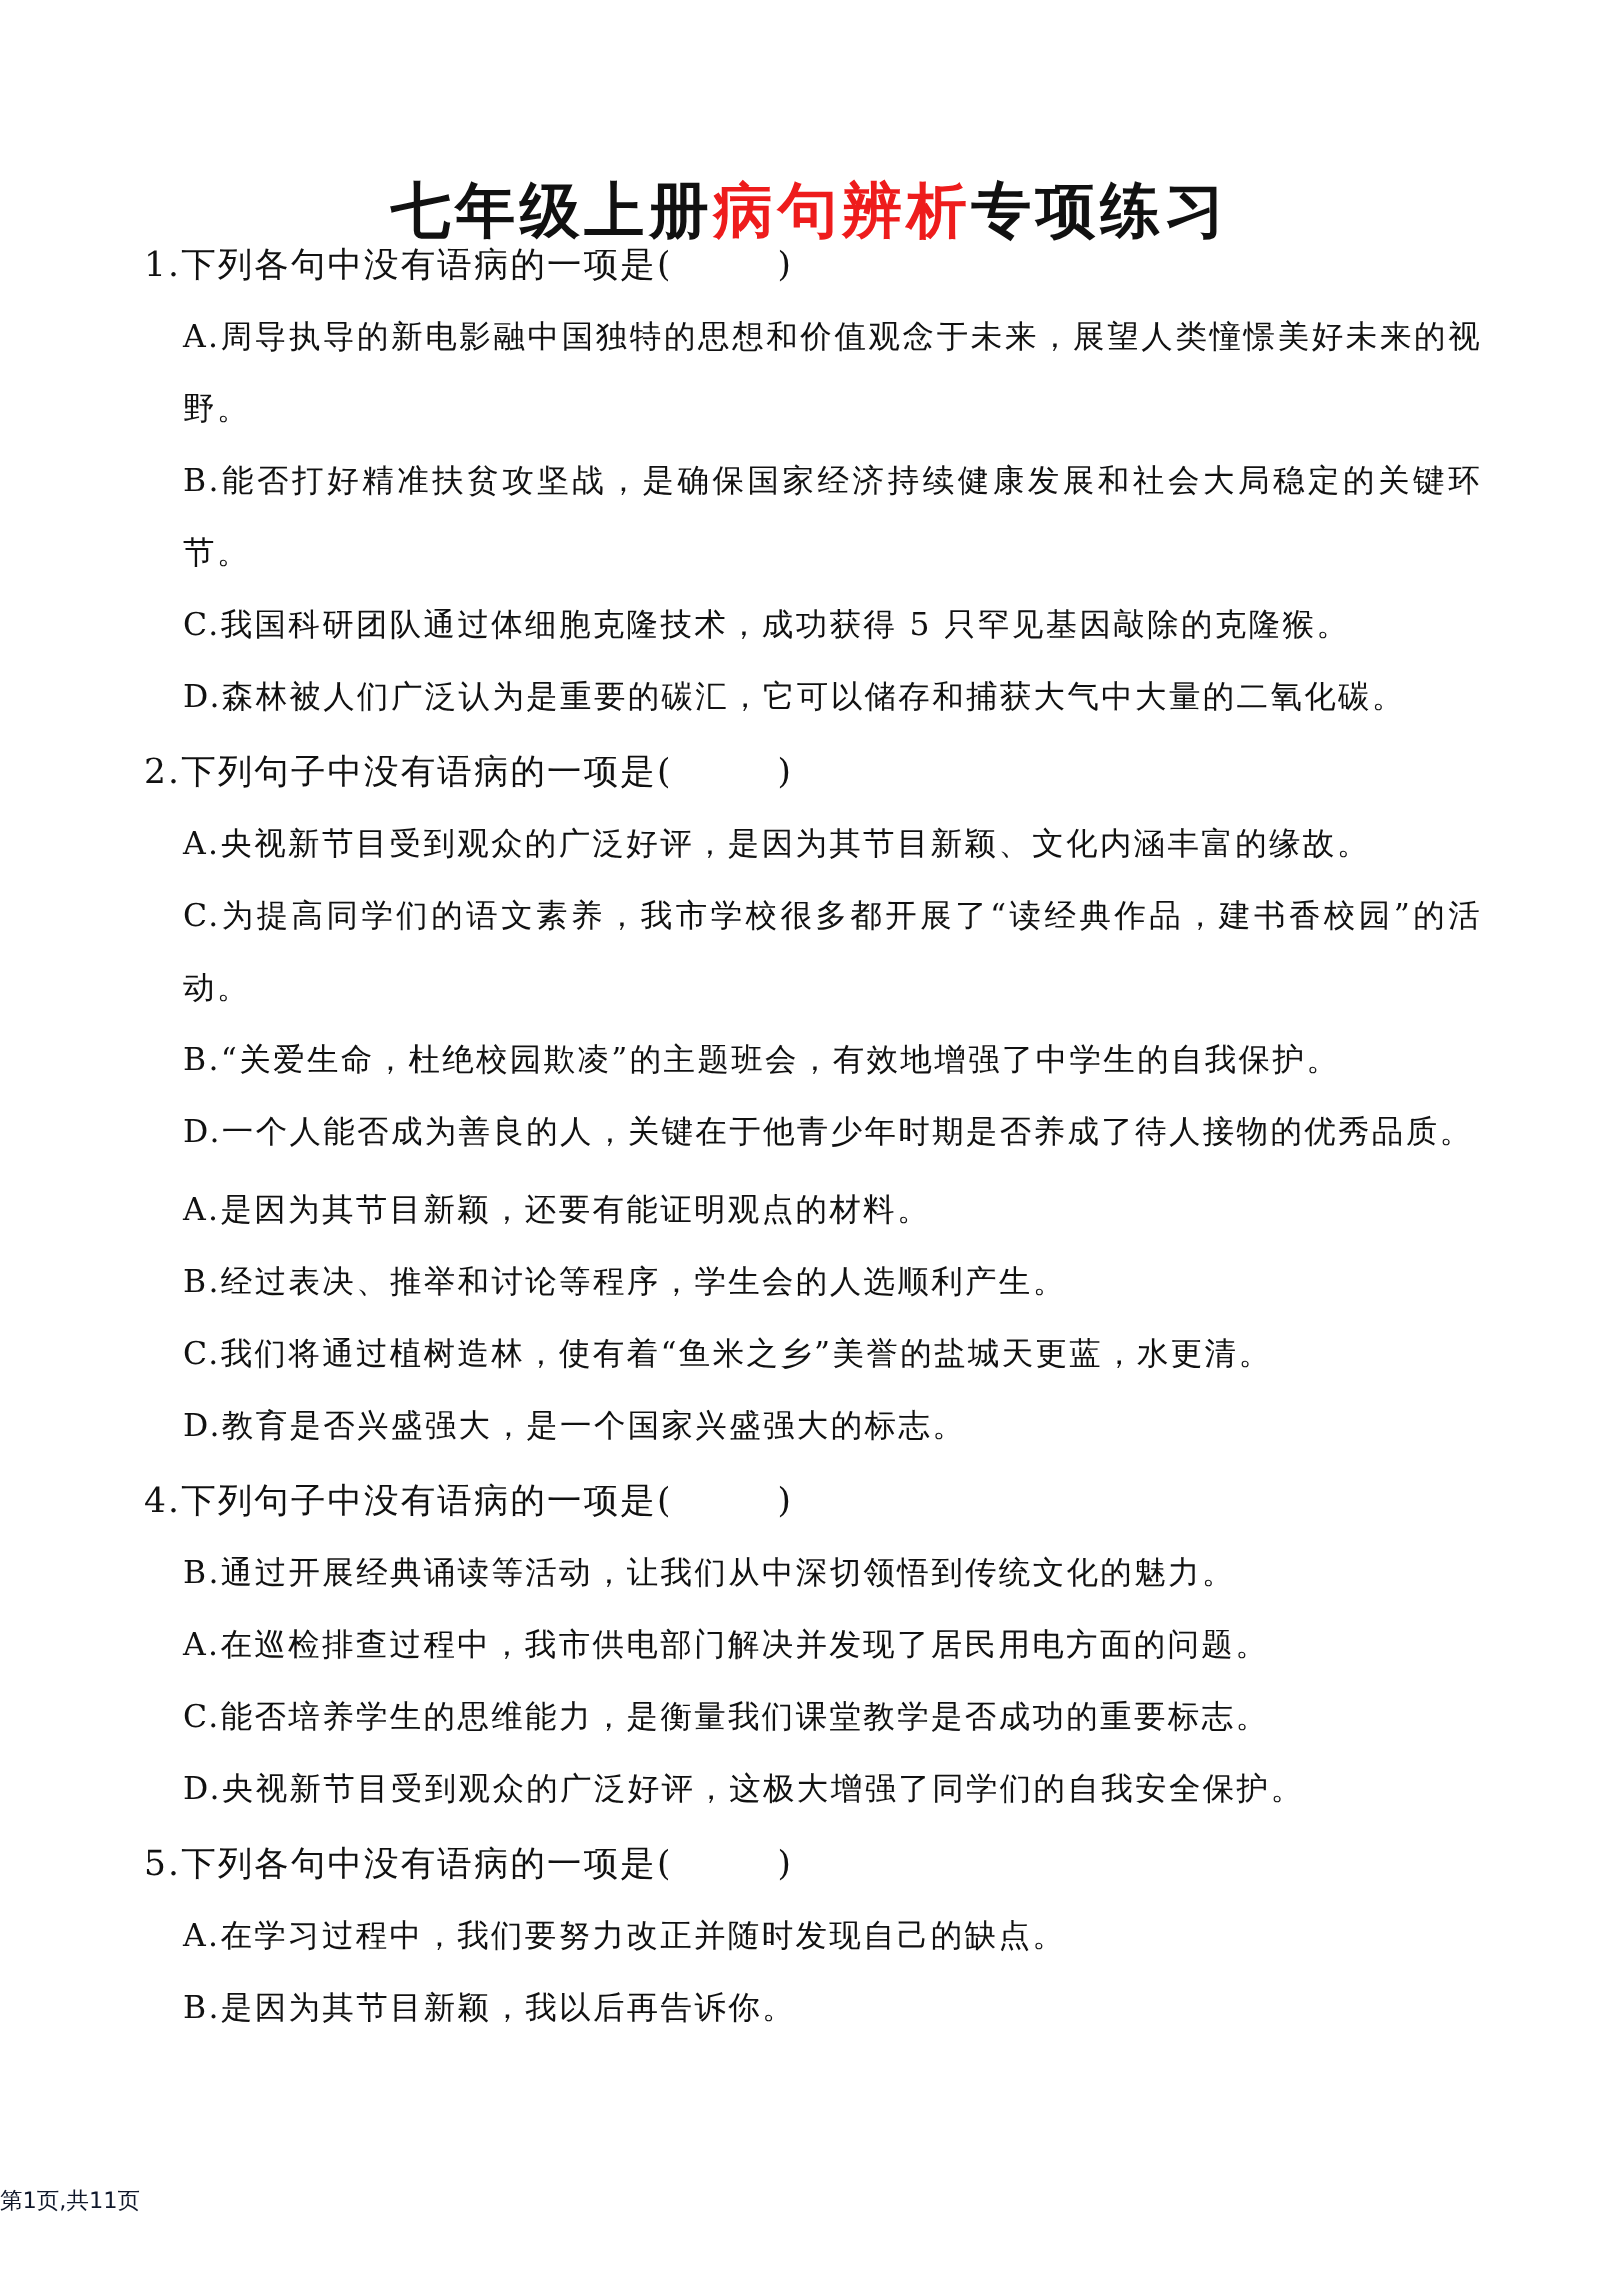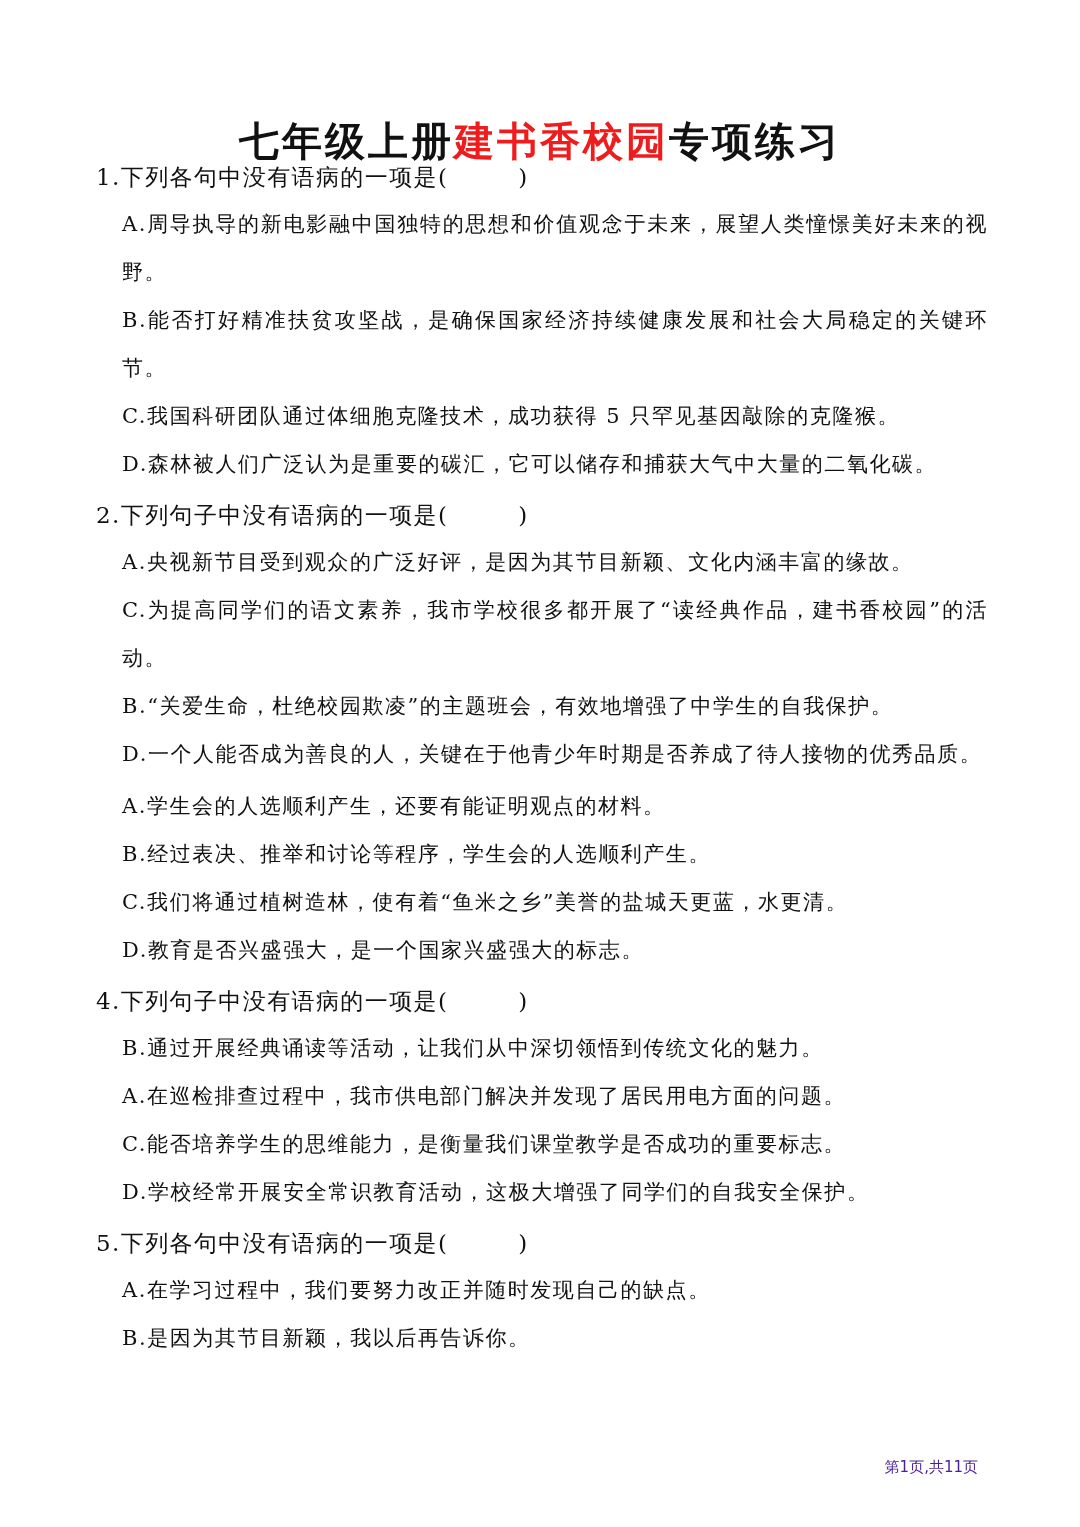--- a/index.html
+++ b/index.html
@@ -57,62 +57,62 @@
       line-height: 48px;
       letter-spacing: 1.55px;
       text-align: justify;
       text-align-last: left;
     }
     .footer {
       position: absolute;
       top: 1458px;
       left: 0;
       width: 978px;
-      text-align: right;
+      text-align: left;
       font-family: "DejaVu Sans", "Liberation Sans", sans-serif;
       font-size: 15px;
-      color: #4c1d95;
+      color: #0f172a;
     }
   </style>
 </head>
 <body>
 
-<h1 class="page-title"><span>七年级上册</span><span class="accent">建书香校园</span><span>专项练习</span></h1>
+<h1 class="page-title"><span>七年级上册</span><span class="accent">病句辨析</span><span>专项练习</span></h1>
 
 <div class="content">
 
   <div class="question">
     <div class="q-stem"><span>1.</span><span>下列各句中没有语病的一项是</span><span>(</span><span class="q-paren"></span><span>)</span></div>
     <div class="option"><span>A.</span><span>周导执导的新电影融中国独特的思想和价值观念于未来，展望人类憧憬美好未来的视野。</span></div>
     <div class="option"><span>B.</span><span>能否打好精准扶贫攻坚战，是确保国家经济持续健康发展和社会大局稳定的关键环节。</span></div>
     <div class="option"><span>C.</span><span>我国科研团队通过体细胞克隆技术，成功获得 5 只罕见基因敲除的克隆猴。</span></div>
     <div class="option"><span>D.</span><span>森林被人们广泛认为是重要的碳汇，它可以储存和捕获大气中大量的二氧化碳。</span></div>
   </div>
 
   <div class="question">
     <div class="q-stem"><span>2.</span><span>下列句子中没有语病的一项是</span><span>(</span><span class="q-paren"></span><span>)</span></div>
     <div class="option"><span>A.</span><span>央视新节目受到观众的广泛好评，是因为其节目新颖、文化内涵丰富的缘故。</span></div>
     <div class="option"><span>C.</span><span>为提高同学们的语文素养，我市学校很多都开展了“读经典作品，建书香校园”的活动。</span></div>
     <div class="option"><span>B.</span><span>“关爱生命，杜绝校园欺凌”的主题班会，有效地增强了中学生的自我保护。</span></div>
     <div class="option"><span>D.</span><span>一个人能否成为善良的人，关键在于他青少年时期是否养成了待人接物的优秀品质。</span></div>
   </div>
 
   <div class="question">
-    <div class="option"><span>A.</span><span>学生会的人选顺利产生，还要有能证明观点的材料。</span></div>
+    <div class="option"><span>A.</span><span>是因为其节目新颖，还要有能证明观点的材料。</span></div>
     <div class="option"><span>B.</span><span>经过表决、推举和讨论等程序，学生会的人选顺利产生。</span></div>
     <div class="option"><span>C.</span><span>我们将通过植树造林，使有着“鱼米之乡”美誉的盐城天更蓝，水更清。</span></div>
     <div class="option"><span>D.</span><span>教育是否兴盛强大，是一个国家兴盛强大的标志。</span></div>
   </div>
 
   <div class="question">
     <div class="q-stem"><span>4.</span><span>下列句子中没有语病的一项是</span><span>(</span><span class="q-paren"></span><span>)</span></div>
     <div class="option"><span>B.</span><span>通过开展经典诵读等活动，让我们从中深切领悟到传统文化的魅力。</span></div>
     <div class="option"><span>A.</span><span>在巡检排查过程中，我市供电部门解决并发现了居民用电方面的问题。</span></div>
     <div class="option"><span>C.</span><span>能否培养学生的思维能力，是衡量我们课堂教学是否成功的重要标志。</span></div>
-    <div class="option"><span>D.</span><span>学校经常开展安全常识教育活动，这极大增强了同学们的自我安全保护。</span></div>
+    <div class="option"><span>D.</span><span>央视新节目受到观众的广泛好评，这极大增强了同学们的自我安全保护。</span></div>
   </div>
 
   <div class="question">
     <div class="q-stem"><span>5.</span><span>下列各句中没有语病的一项是</span><span>(</span><span class="q-paren"></span><span>)</span></div>
     <div class="option"><span>A.</span><span>在学习过程中，我们要努力改正并随时发现自己的缺点。</span></div>
     <div class="option"><span>B.</span><span>是因为其节目新颖，我以后再告诉你。</span></div>
   </div>
 
 </div>
 

